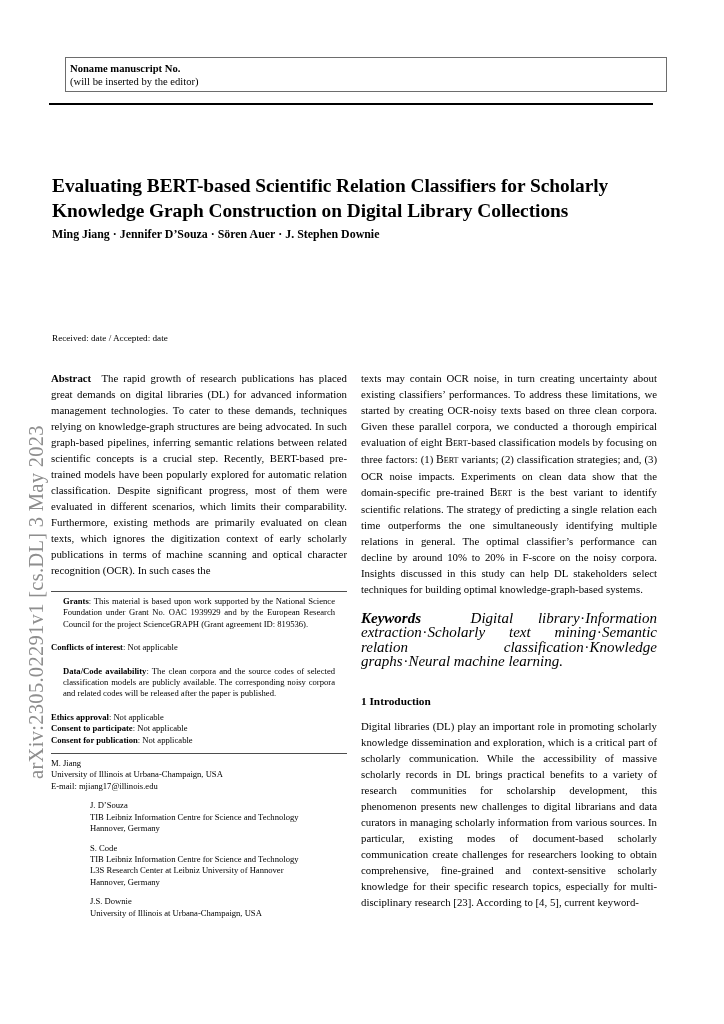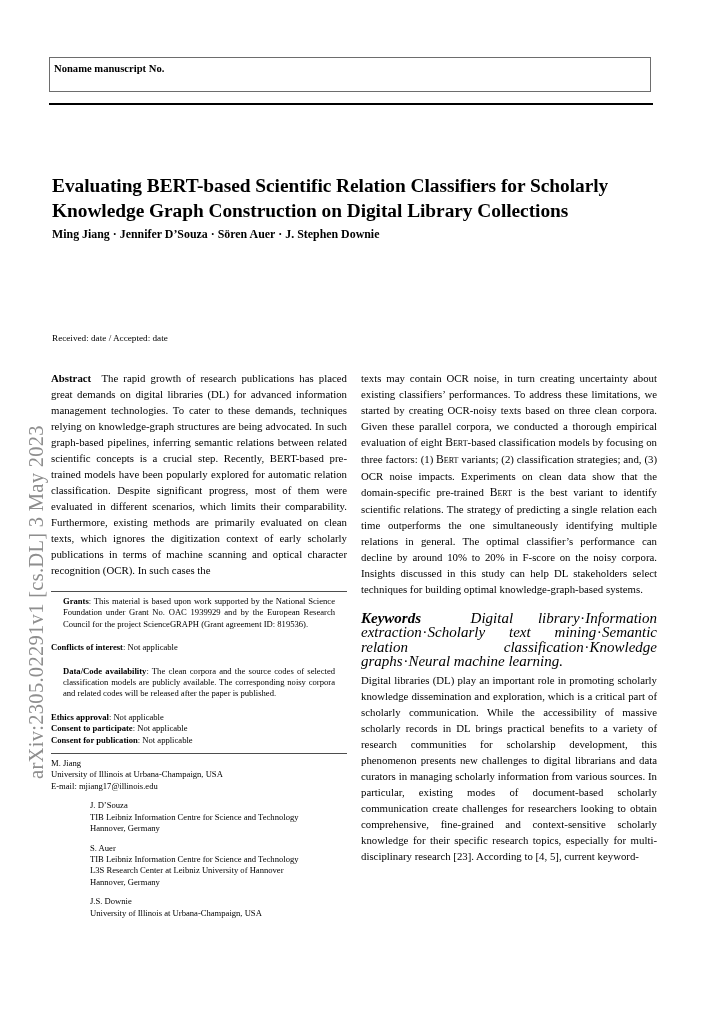--- a/index.html
+++ b/index.html
@@ -40,21 +40,21 @@
     position: absolute;
     left: 49px;
     top: 0;
     width: 604px;
     height: 1024px;
   }
 
   
   #ms-box {
     position: absolute;
-    left: 0;
+    left: 16px;
     top: 57px;
     width: 602px;
     height: 35px;
     border: 1px solid #6d6d6d;
     box-sizing: border-box;
     padding: 4px 16px 0 4px;
   }
   #ms-box .line1 {
     font-weight: bold;
     font-size: 10.6px;
@@ -184,20 +184,21 @@
 </style>
 </head>
 <body>
 
 <div id="arxiv-stamp">arXiv:2305.02291v1  [cs.DL]  3 May 2023</div>
 
 <div id="page">
 
   <div id="ms-box">
     <div class="line1">Noname manuscript No.</div>
+    <div class="line2">(will be inserted by the editor)</div>
   </div>
 
   <div id="top-rule"></div>
 
   <h1 id="title">Evaluating BERT-based Scientific Relation Classifiers for Scholarly Knowledge Graph Construction on Digital Library Collections</h1>
 
   <div id="authors">
     <span>Ming Jiang</span><span class="sep">·</span><span>Jennifer D’Souza</span><span class="sep">·</span><span>Sören Auer</span><span class="sep">·</span><span>J. Stephen Downie</span>
   </div>
 
@@ -229,35 +230,36 @@
       <span>E-mail: mjiang17@illinois.edu</span>
     </p>
 
     <p class="fn-block fn-gap">
       <span>J. D’Souza</span><br>
       <span>TIB Leibniz Information Centre for Science and Technology</span><br>
       <span>Hannover, Germany</span>
     </p>
 
     <p class="fn-block fn-gap">
-      <span>S. Auer</span><br>
+      <span>S. Code</span><br>
       <span>TIB Leibniz Information Centre for Science and Technology</span><br>
       <span>L3S Research Center at Leibniz University of Hannover</span><br>
       <span>Hannover, Germany</span>
     </p>
 
     <p class="fn-block fn-gap">
       <span>J.S. Downie</span><br>
       <span>University of Illinois at Urbana-Champaign, USA</span>
     </p>
   </div>
 
   <div class="col" id="col-right">
 
     <p class="body-text"><span>texts may contain OCR noise, in turn creating uncertainty about existing classifiers’ performances. To address these limitations, we started by creating OCR-noisy texts based on three clean corpora. Given these parallel corpora, we conducted a thorough empirical evaluation of eight </span><span class="sc">Bert</span><span>-based classification models by focusing on three factors: (1) </span><span class="sc">Bert</span><span> variants; (2) classification strategies; and, (3) OCR noise impacts. Experiments on clean data show that the domain-specific pre-trained </span><span class="sc">Bert</span><span> is the best variant to identify scientific relations. The strategy of predicting a single relation each time outperforms the one simultaneously identifying multiple relations in general. The optimal classifier’s performance can decline by around 10% to 20% in F-score on the noisy corpora. Insights discussed in this study can help DL stakeholders select techniques for building optimal knowledge-graph-based systems.</span></p>
 
     <p id="keywords" class="body-text"><span class="kwlead">Keywords</span><span>&nbsp;&nbsp;</span><span>Digital library</span><span class="kwsep">·</span><span>Information extraction</span><span class="kwsep">·</span><span>Scholarly text mining</span><span class="kwsep">·</span><span>Semantic relation classification</span><span class="kwsep">·</span><span>Knowledge graphs</span><span class="kwsep">·</span><span>Neural machine learning.</span></p>
 
+    <h2 id="sec1">1 Introduction</h2>
 
     <p id="intro-para" class="body-text">Digital libraries (DL) play an important role in promoting scholarly knowledge dissemination and exploration, which is a critical part of scholarly communication. While the accessibility of massive scholarly records in DL brings practical benefits to a variety of research communities for scholarship development, this phenomenon presents new challenges to digital librarians and data curators in managing scholarly information from various sources. In particular, existing modes of document-based scholarly communication create challenges for researchers looking to obtain comprehensive, fine-grained and context-sensitive scholarly knowledge for their specific research topics, especially for multi-disciplinary research [23]. According to [4, 5], current keyword-</p>
   </div>
 
 </div>
 
 </body></html>

